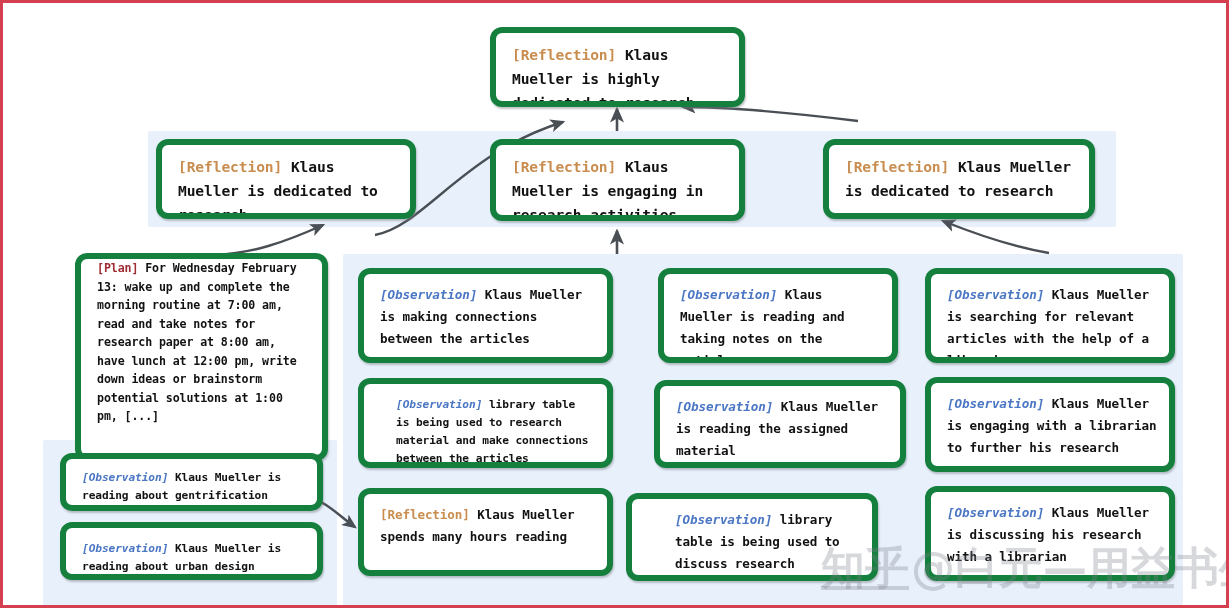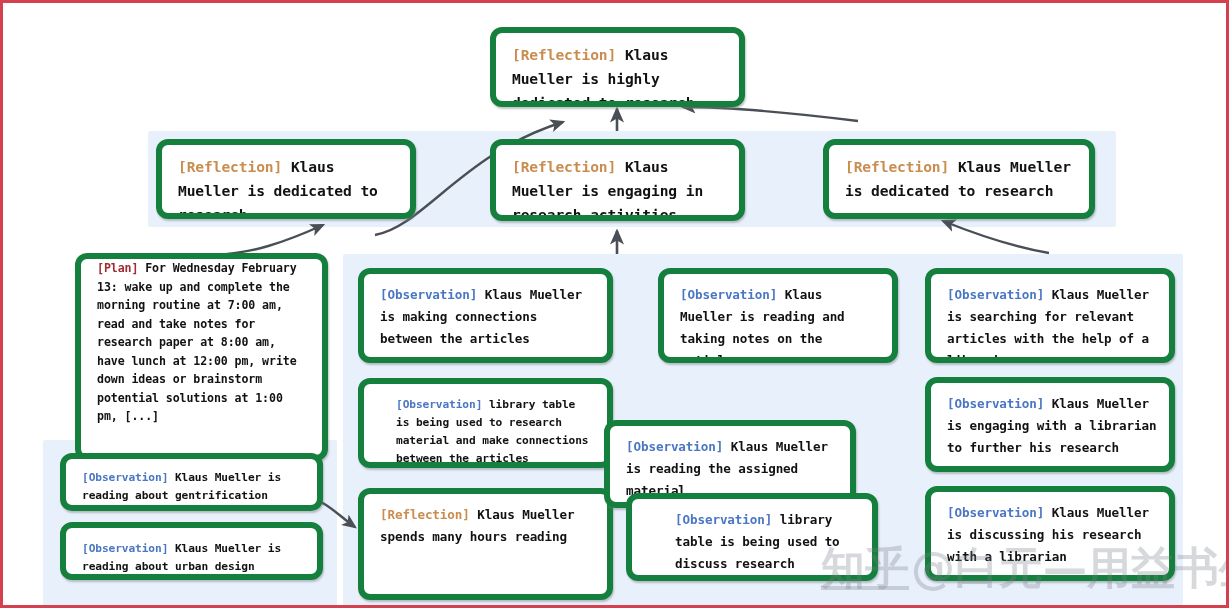--- a/index.html
+++ b/index.html
@@ -36,21 +36,21 @@
     box-sizing: border-box;
     box-shadow: 1px 2px 2px rgba(120,125,130,0.45);
     padding: 10px 12px 10px 16px;
     color: #121212;
     font-weight: bold;
     letter-spacing: -0.1px;
     overflow: hidden;
   }
   .node .tag { font-weight: bold; }
   .tag-reflection { color: #c98d4f; }
-  .tag-observation { color: #4a76c4; }
+  .tag-observation { color: #4a76c4; font-style: italic; }
   .tag-plan { color: #a02c33; }
 
   .fs-15 { font-size: 14.6px; line-height: 24px; }
   .fs-13 { font-size: 12.6px; line-height: 22px; }
   .fs-12 { font-size: 11.6px; line-height: 18.5px; }
   .fs-11 { font-size: 11.2px; line-height: 18px; }
 
   
   #arrows {
     position: absolute;
@@ -130,29 +130,29 @@
   </div>
 
   <div class="node fs-13" style="left:355px; top:265px; width:255px; height:95px;">
     <span class="tag tag-observation">[Observation]</span><span> Klaus Mueller is making connections between the articles</span>
   </div>
 
   <div class="node fs-11" style="left:355px; top:375px; width:255px; height:90px; padding-top:12px;padding-left:32px;">
     <span class="tag tag-observation">[Observation]</span><span> library table is being used to research material and make connections between the articles</span>
   </div>
 
-  <div class="node fs-13" style="left:355px; top:485px; width:255px; height:112px;">
+  <div class="node fs-13" style="left:355px; top:485px; width:255px; height:88px;">
     <span class="tag tag-reflection">[Reflection]</span><span> Klaus Mueller spends many hours reading</span>
   </div>
 
   <div class="node fs-13" style="left:623px; top:265px; width:240px; height:95px;margin-left:32px;">
     <span class="tag tag-observation">[Observation]</span><span> Klaus Mueller is reading and taking notes on the articles</span>
   </div>
 
-  <div class="node fs-13" style="left:601px; top:377px; width:252px; height:88px;margin-top:40px;">
+  <div class="node fs-13" style="left:651px; top:377px; width:252px; height:88px;">
     <span class="tag tag-observation">[Observation]</span><span> Klaus Mueller is reading the assigned material</span>
   </div>
 
   <div class="node fs-13" style="left:623px; top:490px; width:252px; height:88px;padding-left:43px;">
     <span class="tag tag-observation">[Observation]</span><span> library table is being used to discuss research material</span>
   </div>
 
   <div class="node fs-13" style="left:922px; top:265px; width:250px; height:95px;">
     <span class="tag tag-observation">[Observation]</span><span> Klaus Mueller is searching for relevant articles with the help of a librarian</span>
   </div>

